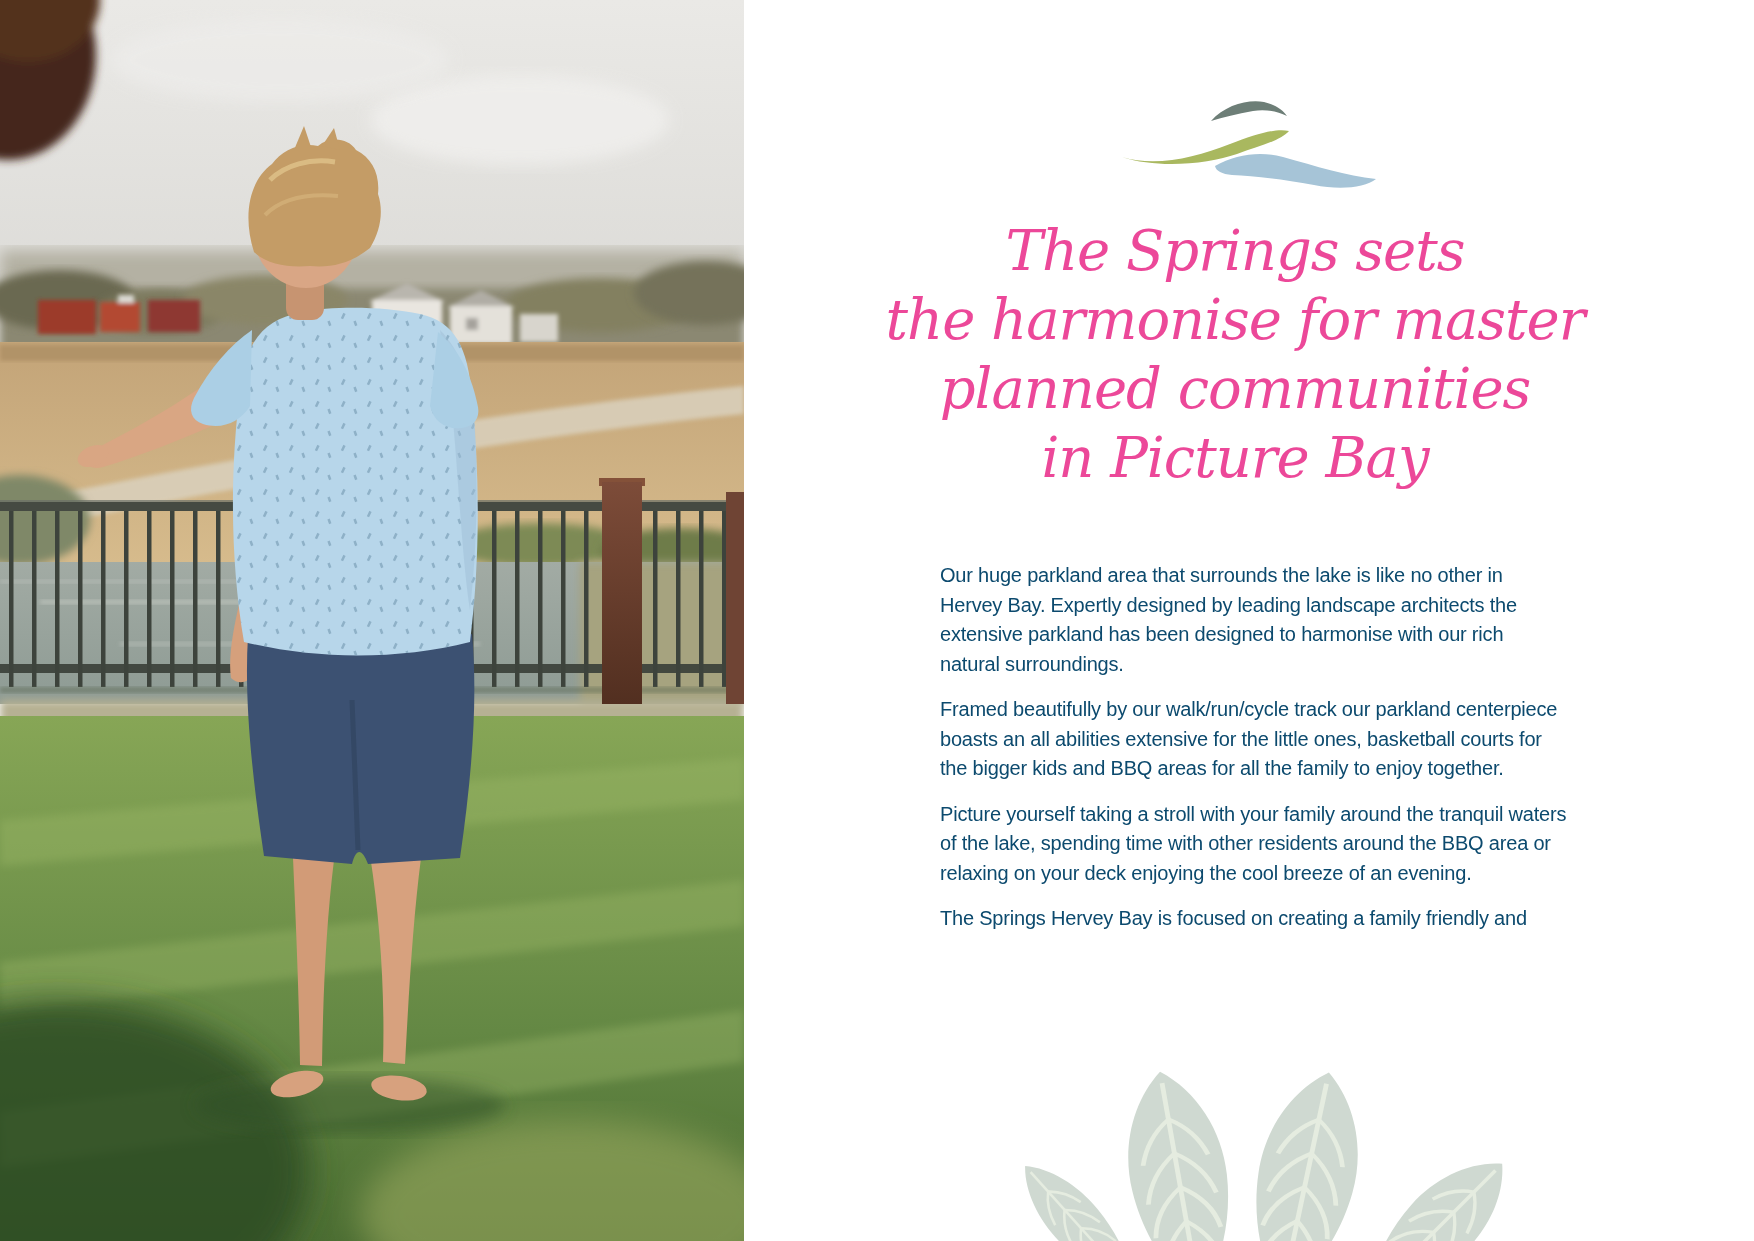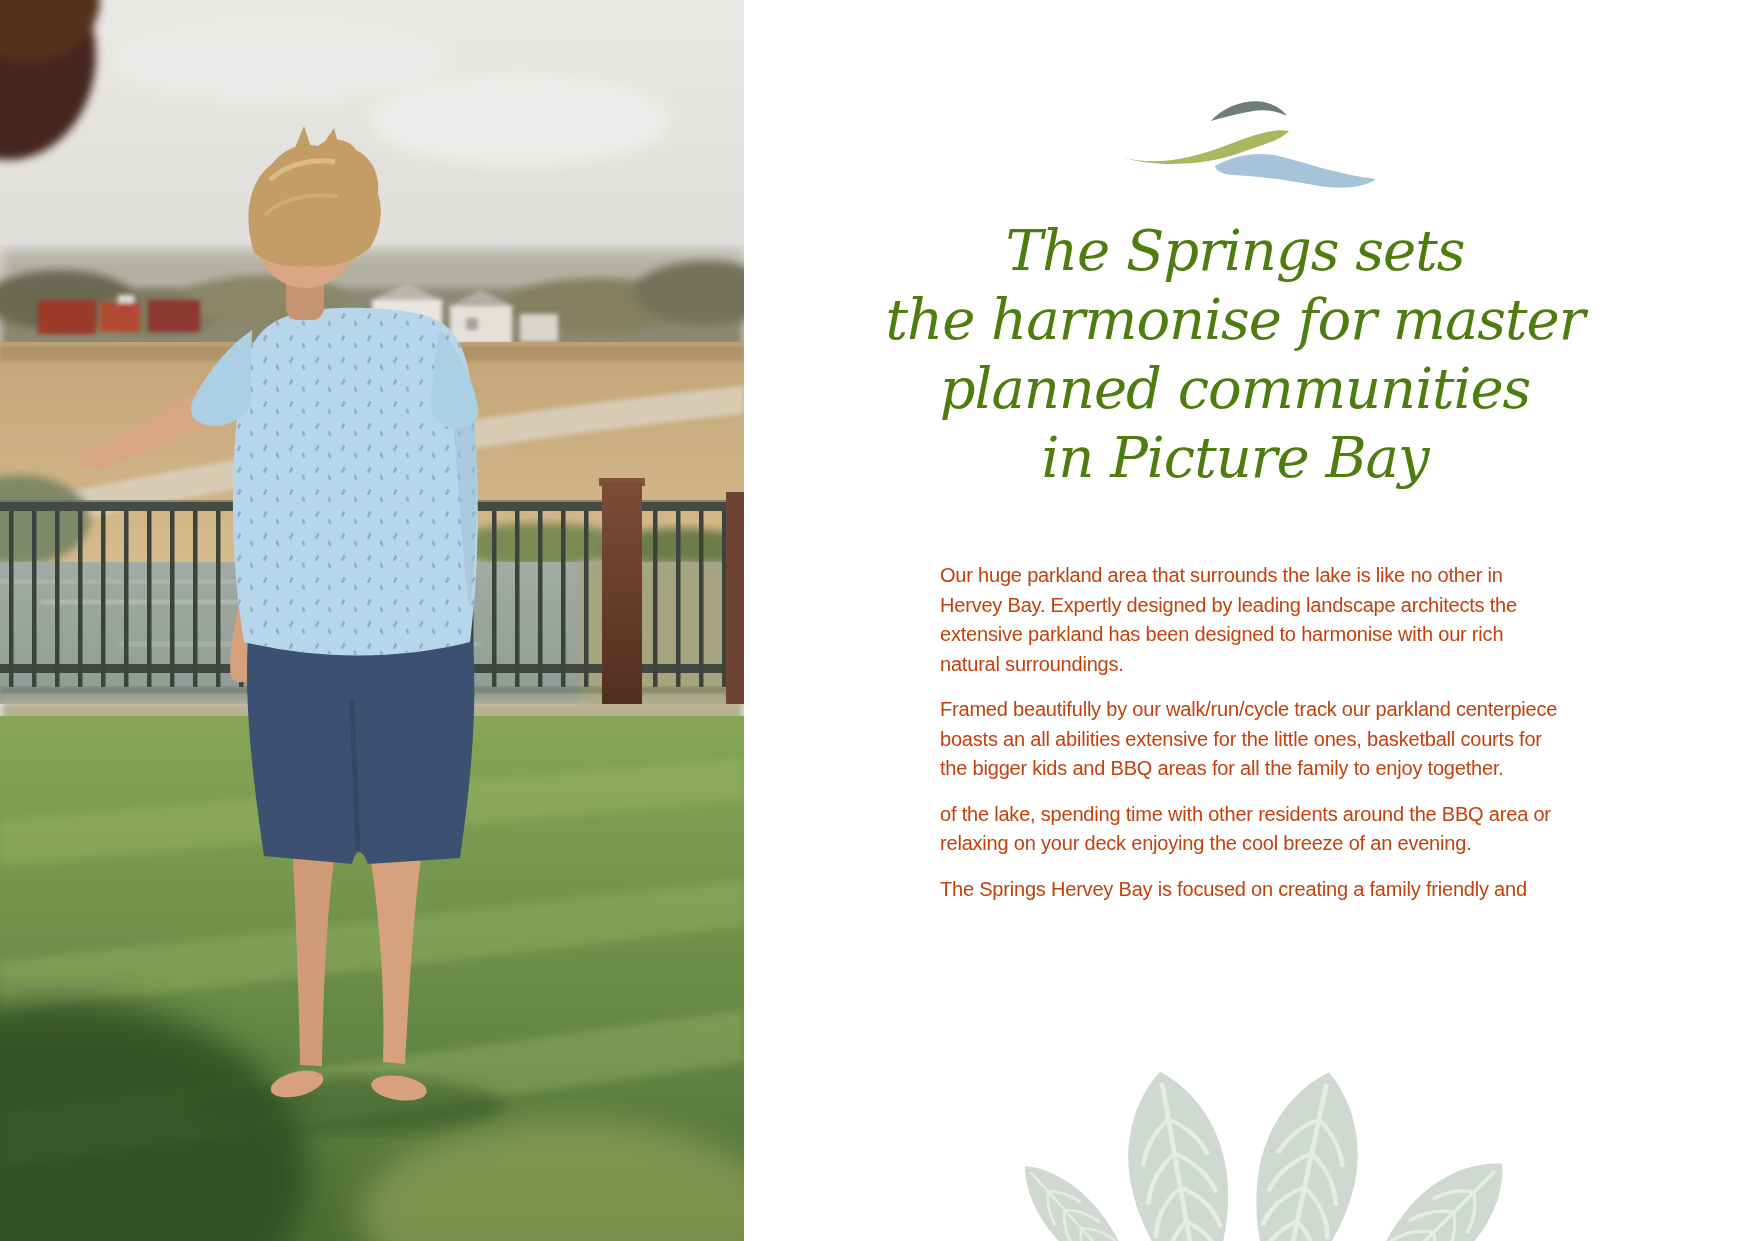--- a/index.html
+++ b/index.html
@@ -6,29 +6,29 @@
   .page{
     position:relative;width:1754px;height:1241px;background:#ffffff;overflow:hidden;
     font-family:"Liberation Sans", sans-serif;
   }
   .photo{position:absolute;left:0;top:0;width:744px;height:1241px;overflow:hidden;}
   .photo svg{display:block;width:100%;height:100%;}
   .logo{position:absolute;left:1120px;top:96px;width:260px;height:96px;}
   .heading{
     position:absolute;left:845px;top:216px;width:780px;margin:0;
     text-align:center;font-family:"DejaVu Serif", serif;font-style:italic;font-weight:normal;
-    font-size:56px;line-height:69px;color:#4d7c0f;letter-spacing:-1px;
+    font-size:56px;line-height:69px;color:#ec4899;letter-spacing:-1px;
   }
   .heading span{display:block;}
   .copy{position:absolute;left:940px;top:561px;width:680px;}
   .copy p{margin:0 0 16px 0;padding:0;}
   .copy .bline{
     display:block;white-space:nowrap;
     font-size:20px;line-height:29.5px;letter-spacing:-0.2px;
-    color:#c2410c;
+    color:#0c4a6e;
   }
   .leaves{position:absolute;left:1005px;top:1035px;width:500px;height:206px;}
 </style>
 </head>
 <body>
 
 <div class="page">
 
   <div class="photo" aria-label="A young boy with blond hair, wearing a light blue short-sleeved shirt and navy shorts, stands barefoot on a lawn in front of a dark metal fence with timber posts; behind are a lake, a sandy field with a road, houses and a distant treeline.">
     <svg viewBox="0 0 744 1241" preserveAspectRatio="none">
@@ -211,20 +211,21 @@
       <span class="bline">Hervey Bay. Expertly designed by leading landscape architects the</span>
       <span class="bline">extensive parkland has been designed to harmonise with our rich</span>
       <span class="bline">natural surroundings.</span>
     </p>
     <p>
       <span class="bline">Framed beautifully by our walk/run/cycle track our parkland centerpiece</span>
       <span class="bline">boasts an all abilities extensive for the little ones, basketball courts for</span>
       <span class="bline">the bigger kids and BBQ areas for all the family to enjoy together.</span>
     </p>
     <p>
+      <span class="bline">Picture yourself taking a stroll with your family around the tranquil waters</span>
       <span class="bline">of the lake, spending time with other residents around the BBQ area or</span>
       <span class="bline">relaxing on your deck enjoying the cool breeze of an evening.</span>
     </p>
     <p>
       <span class="bline">The Springs Hervey Bay is focused on creating a family friendly and</span>
     </p>
   </div>
 
   <svg class="leaves" viewBox="0 0 500 206">
     <defs>

